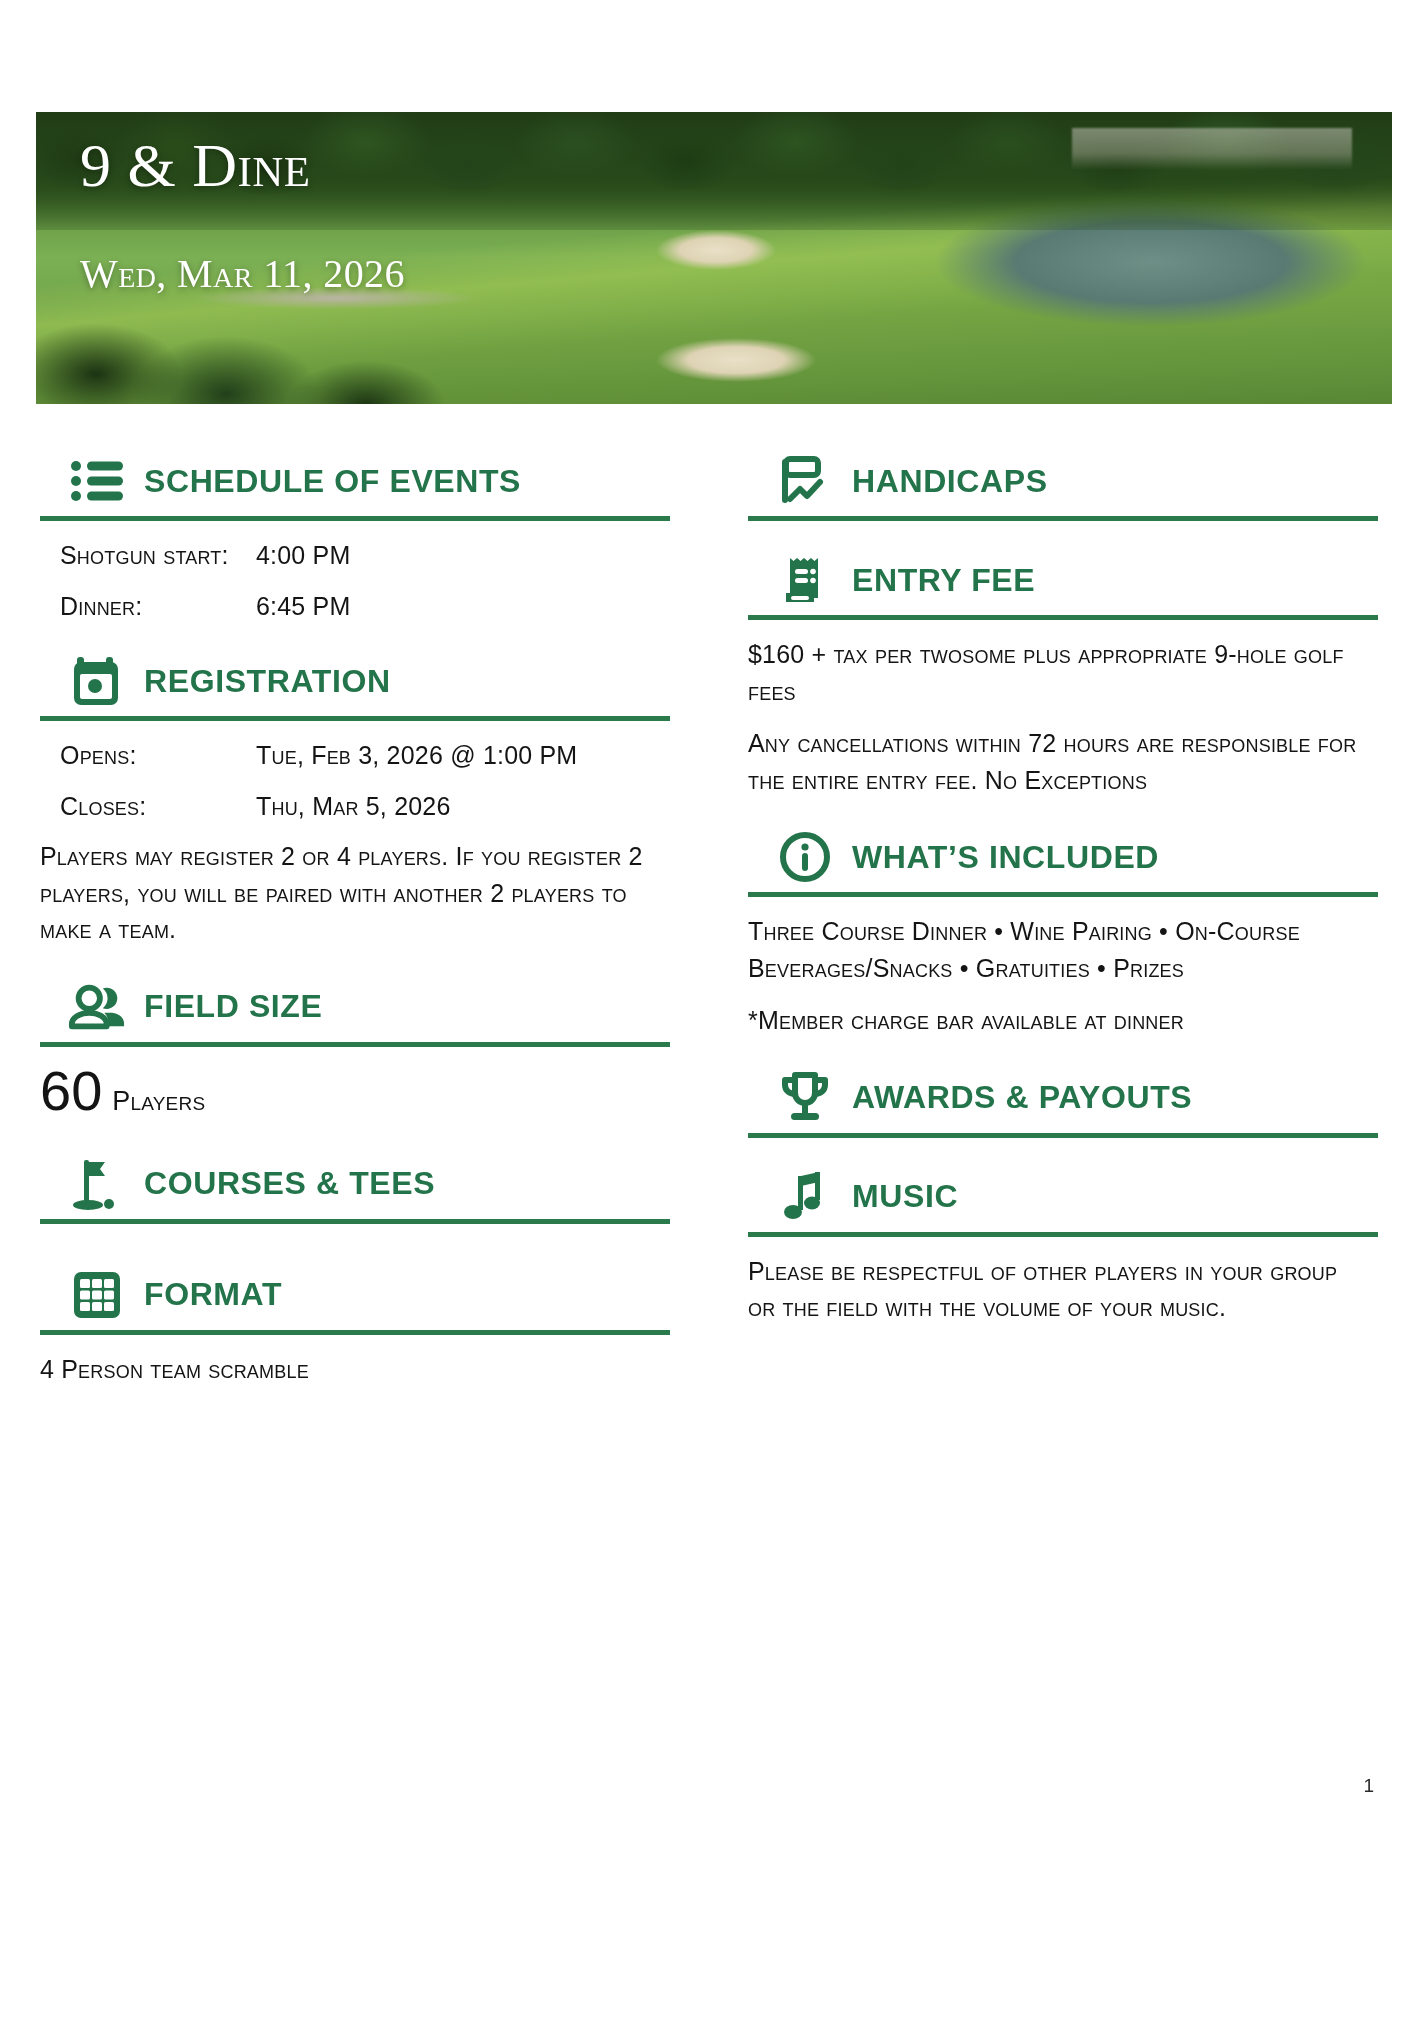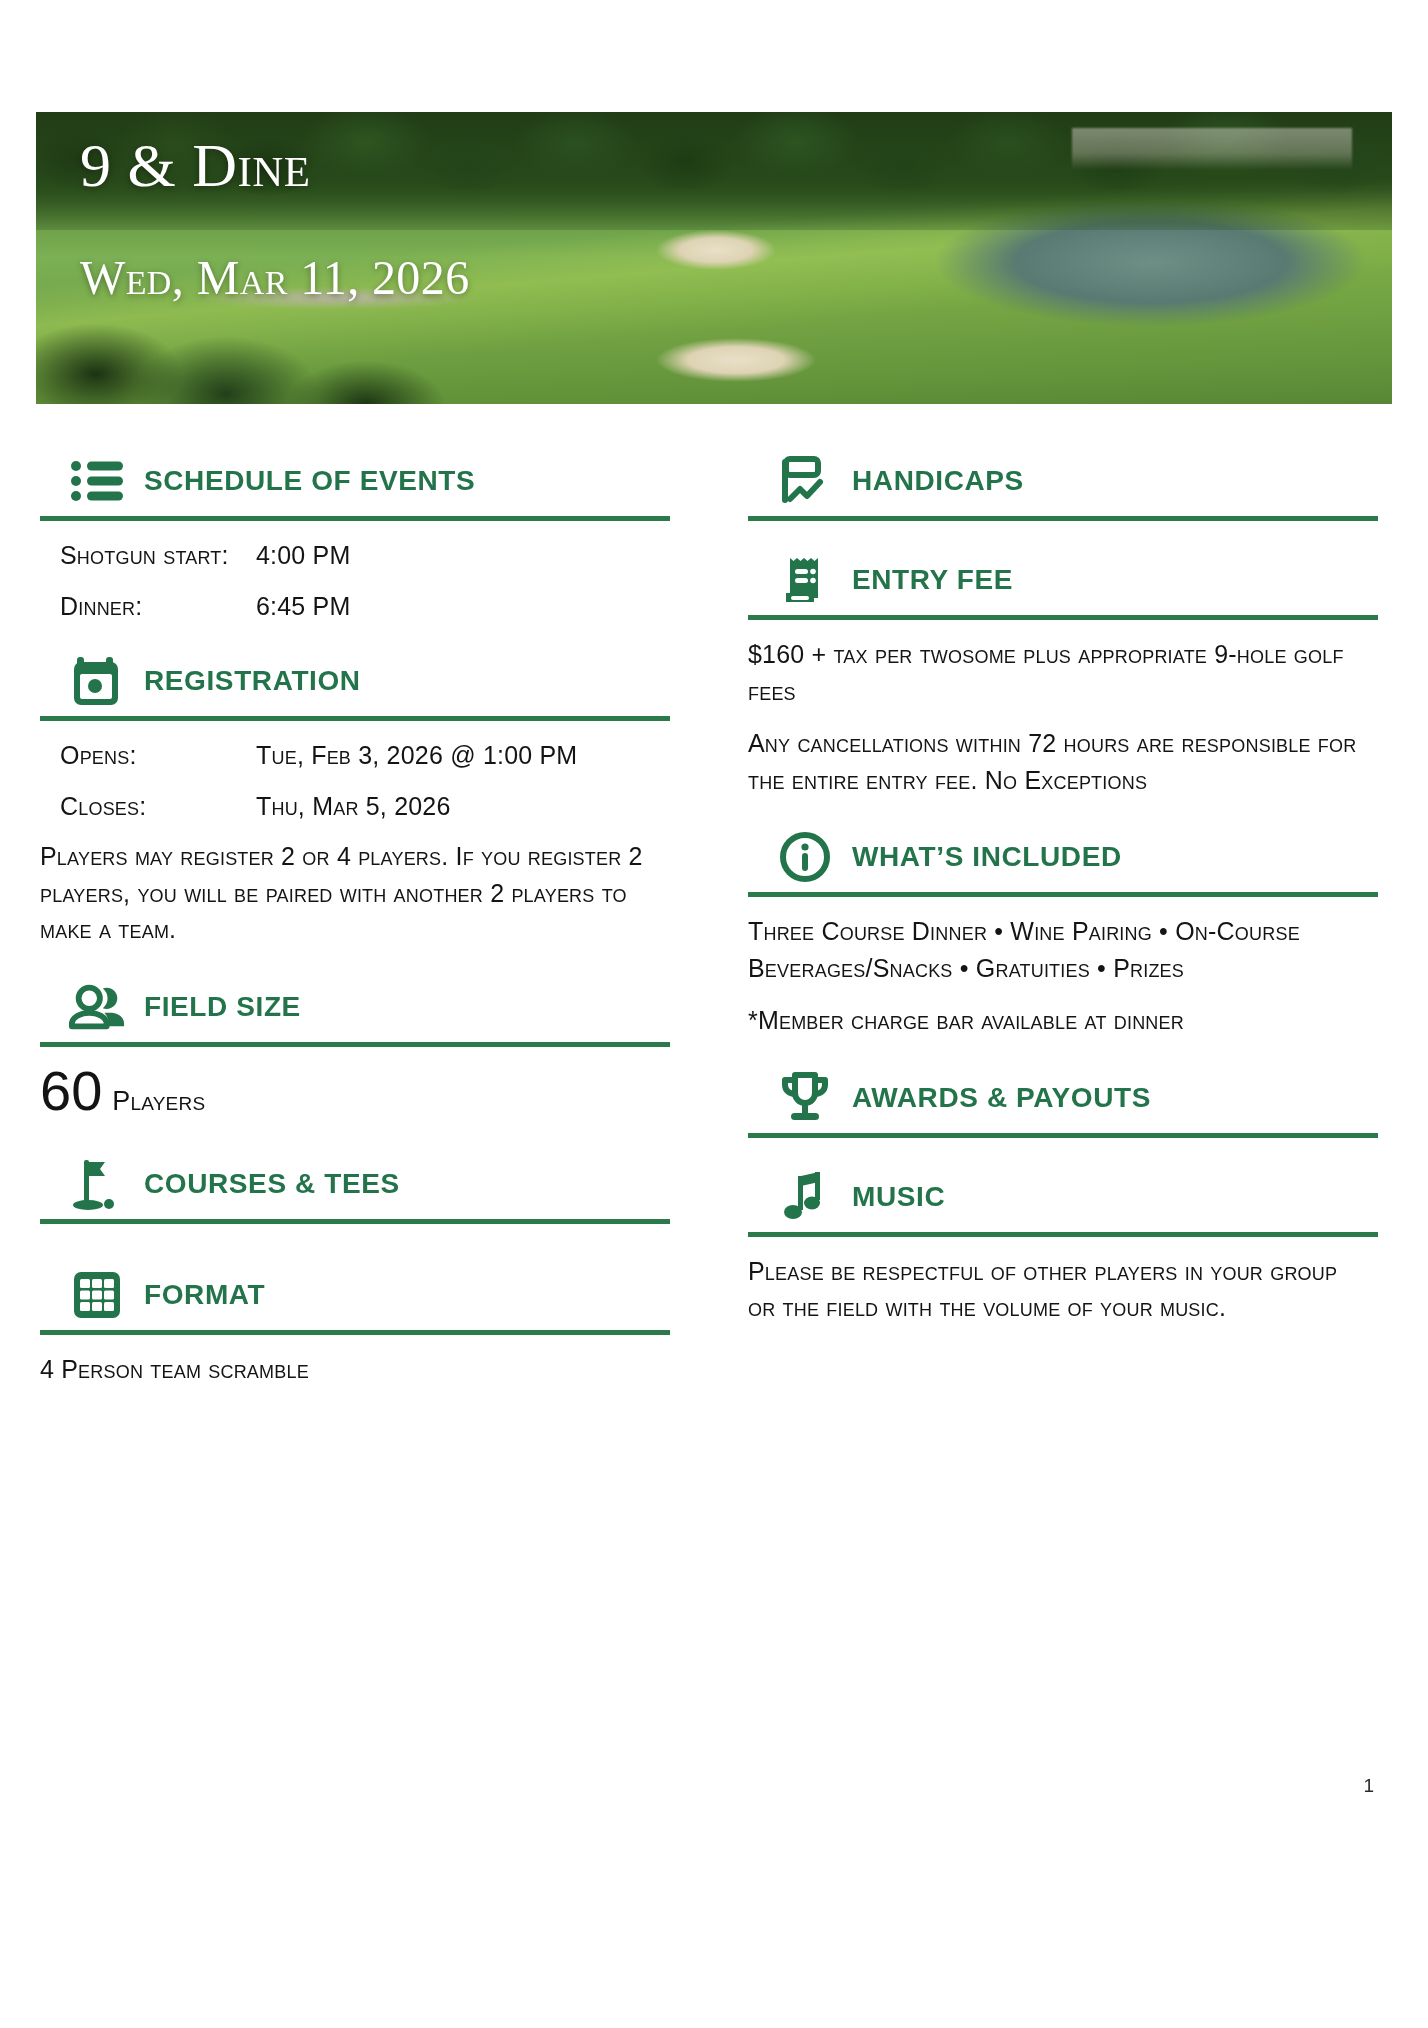--- a/index.html
+++ b/index.html
@@ -97,21 +97,21 @@
     font-variant: small-caps;
     text-shadow: 0 2px 6px rgba(0,0,0,0.35);
     white-space: nowrap;
   }
 
   .hero-date {
     position: absolute;
     left: 44px;
     top: 142px;
     font-family: "Liberation Serif", serif;
-    font-size: 48px;
+    font-size: 40px;
     line-height: 1;
     color: #ffffff;
     font-variant: small-caps;
     letter-spacing: 0.4px;
     text-shadow: 0 2px 6px rgba(0,0,0,0.35);
     white-space: nowrap;
   }
 
   
   .col {
@@ -135,21 +135,21 @@
     height: 58px;
     flex: 0 0 58px;
     display: flex;
     align-items: center;
     justify-content: center;
   }
   .sec-icon svg { display: block; }
   .sec-title {
     font-family: "Liberation Sans", sans-serif;
     font-weight: bold;
-    font-size: 28px;
+    font-size: 32px;
     letter-spacing: 0.6px;
     color: #23744a;
     white-space: nowrap;
   }
   .rule {
     height: 5px;
     background: #2b7a4b;
     width: 100%;
     margin-bottom: 16px;
   }

